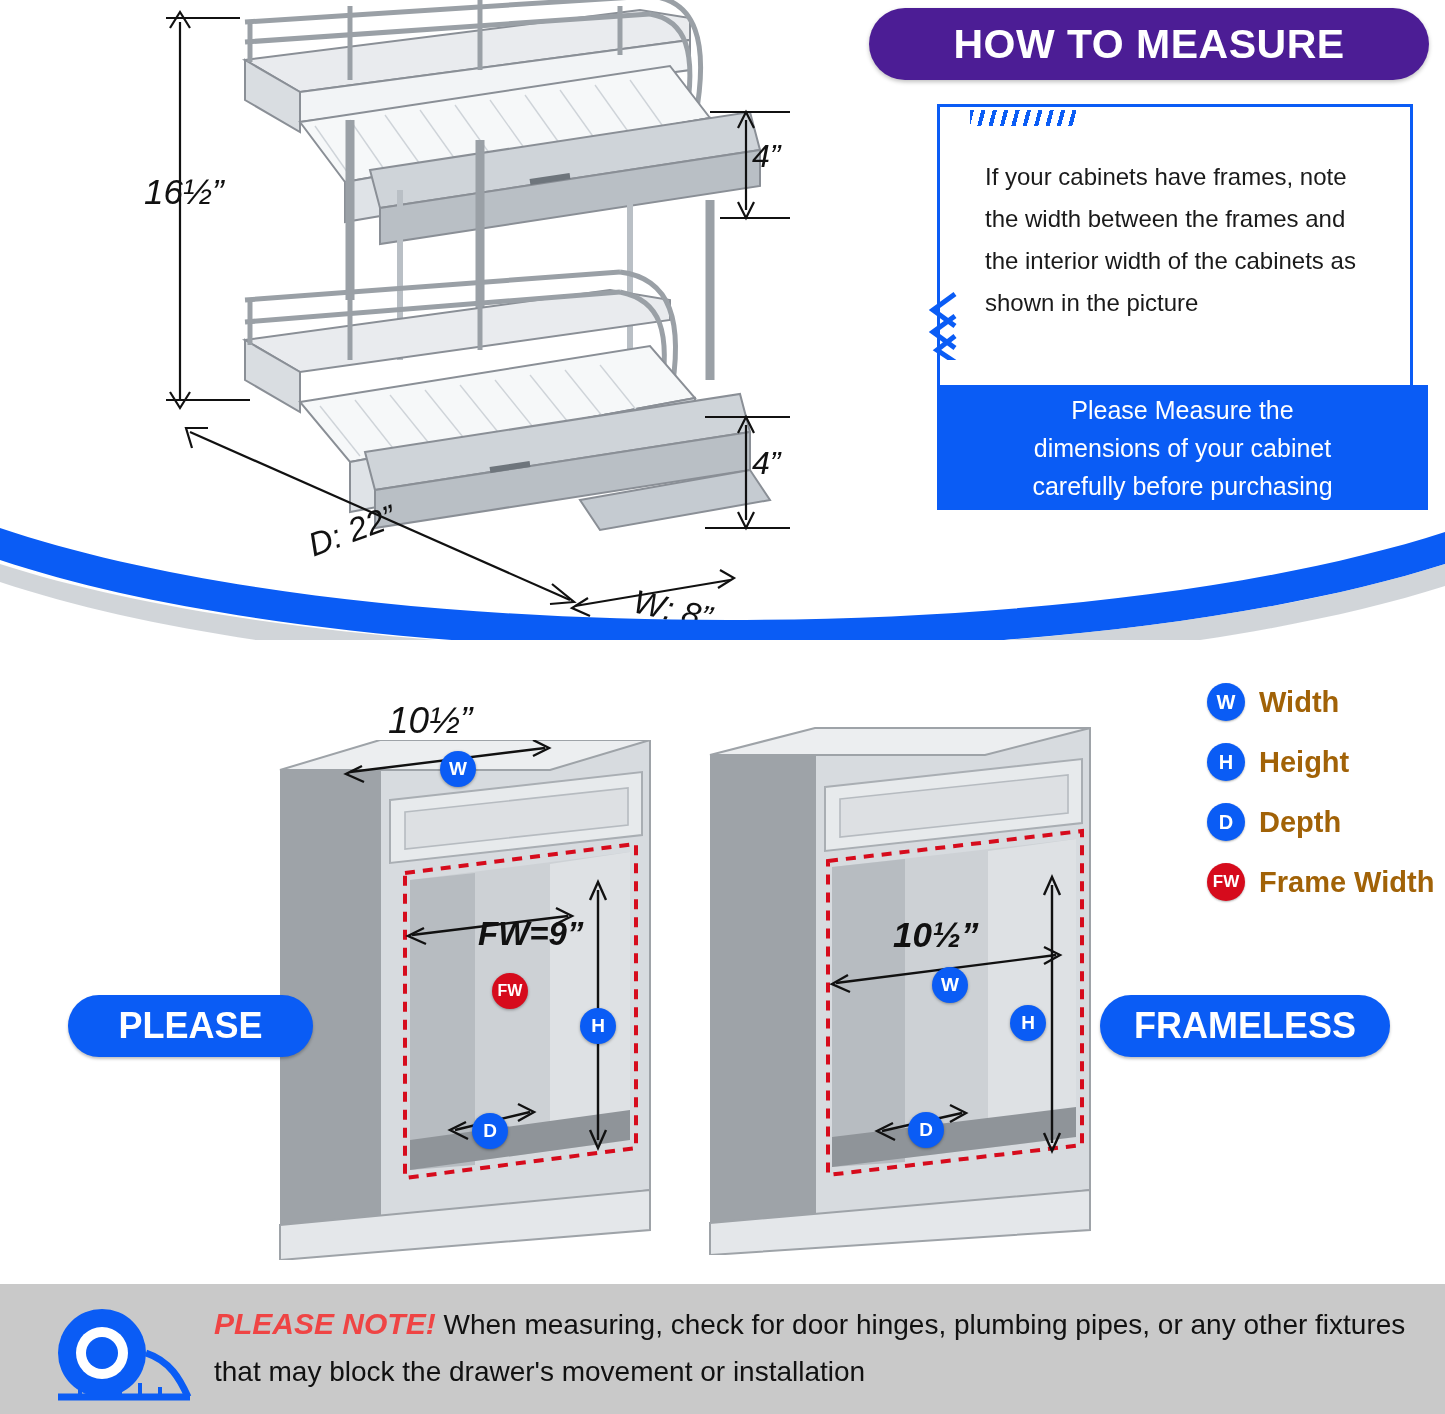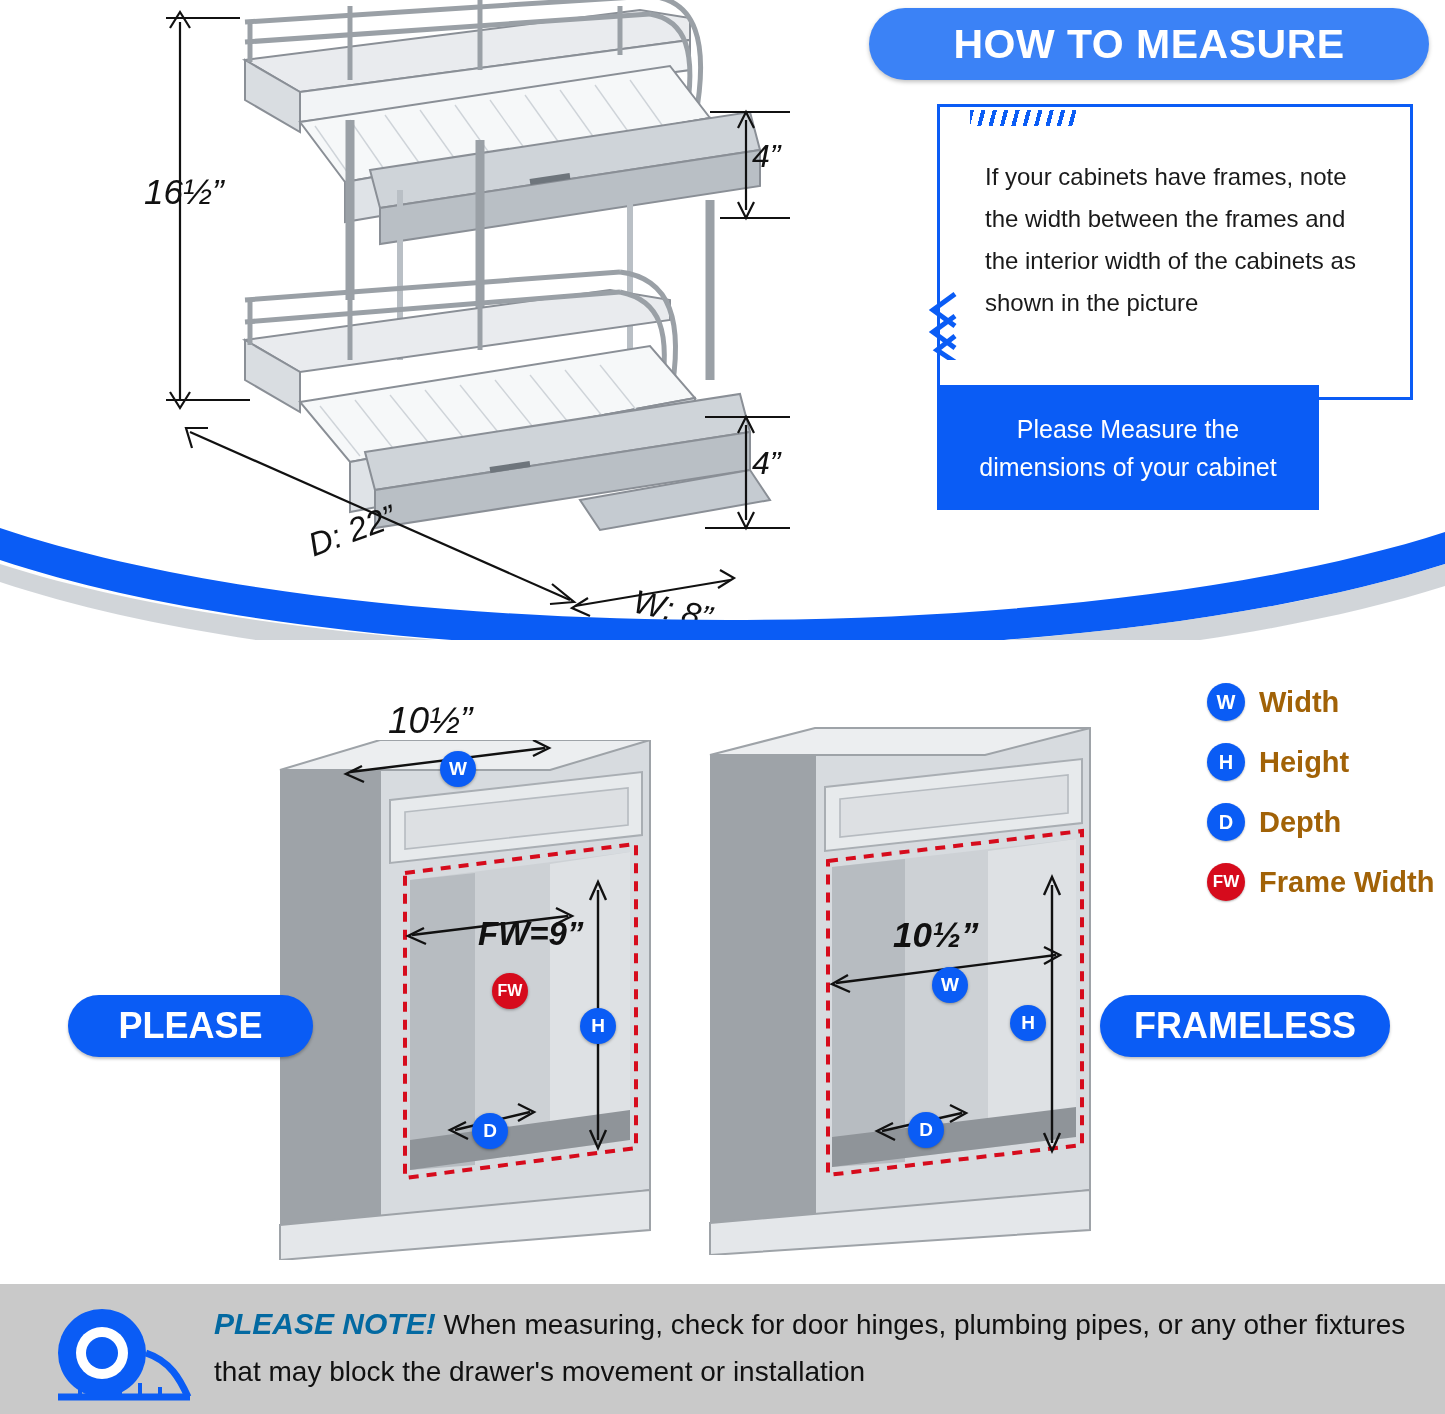--- a/index.html
+++ b/index.html
@@ -9,21 +9,21 @@
     font-family:"Liberation Sans", sans-serif;
     position:relative;
     overflow:hidden;
     color:#111;
   }
   .abs{position:absolute;}
 
   
   .howto-badge{
     left:869px;top:8px;width:560px;height:72px;
-    background:#3b82f6;border-radius:36px;
+    background:#4c1d95;border-radius:36px;
     display:flex;align-items:center;justify-content:center;
     box-shadow:0 2px 4px rgba(0,0,0,.25);
   }
   .howto-badge span{
     color:#fff;font-size:41px;font-weight:bold;letter-spacing:.5px;
   }
 
   .frame-panel{
     left:937px;top:104px;width:470px;height:290px;
     border:3px solid #0a5cf5;background:#fff;
@@ -33,21 +33,21 @@
     font-size:24px;line-height:42px;color:#1a1a1a;
   }
   .hatch-top{
     left:970px;top:110px;width:110px;height:16px;
     background:repeating-linear-gradient(105deg,#0a5cf5 0 4px,#fff 4px 11px);
   }
   .chev{
     left:925px;top:290px;width:34px;height:70px;
   }
   .please-measure{
-    left:937px;top:385px;width:382px;height:125px;
+    left:937px;top:385px;width:491px;height:125px;
     background:#0a5cf5;color:#fff;
     display:flex;flex-direction:column;align-items:center;justify-content:center;
     font-size:25px;line-height:38px;text-align:center;
   }
 
   
   .swoosh{left:0;top:520px;width:1445px;height:120px;}
 
   
   .prod{left:150px;top:0px;width:800px;height:640px;}
@@ -97,21 +97,21 @@
   .cbadge.red{background:#d60b1c;font-size:16px;}
 
   
   .note-bar{
     left:0;top:1284px;width:1445px;height:130px;background:#c9c9c9;
   }
   .note-text{
     left:214px;top:1300px;width:1210px;
     font-size:28px;line-height:47px;color:#111;
   }
-  .note-bold{color:#0369a1;font-weight:bold;font-style:italic;font-size:30px;}
+  .note-bold{color:#ef4444;font-weight:bold;font-style:italic;font-size:30px;}
   .tape-icon{left:40px;top:1305px;width:160px;height:100px;}
 </style>
 </head>
 <body>
 
 <svg class="abs prod" viewBox="0 0 800 640">
   <g fill="none" stroke="#8a8f96" stroke-width="2">
 
     <path d="M95 60 L490 10 L540 18 L540 40 L150 92 Z" fill="#e9ebee"></path>
     <path d="M95 60 L95 100 L150 132 L150 92 Z" fill="#d9dde1"></path>
@@ -228,20 +228,21 @@
     <path d="M30 4 L8 20 L30 36"></path>
     <path d="M30 26 L8 42 L30 58"></path>
     <path d="M30 46 L12 60 L30 72"></path>
   </g>
 </svg>
 <div class="abs frame-panel-text">If your cabinets have frames, note the width between the frames and the interior width of the cabinets as shown in the picture</div>
 
 <div class="abs please-measure">
   <div>Please Measure the</div>
   <div>dimensions of your cabinet</div>
+  <div>carefully before purchasing</div>
 </div>
 
 <svg class="abs swoosh" viewBox="0 0 1445 120" preserveAspectRatio="none">
   <path d="M0 8 C 360 130 1080 130 1445 12 L1445 44 C 1080 160 360 160 0 40 Z" fill="#0a5cf5"></path>
   <path d="M0 44 C 360 160 1080 160 1445 44 L1445 66 C 1080 182 360 182 0 62 Z" fill="#b9bfc5" opacity=".65"></path>
 </svg>
 
 <div class="abs legend">
   <div class="legend-row">
     <div class="legend-badge">W</div>

